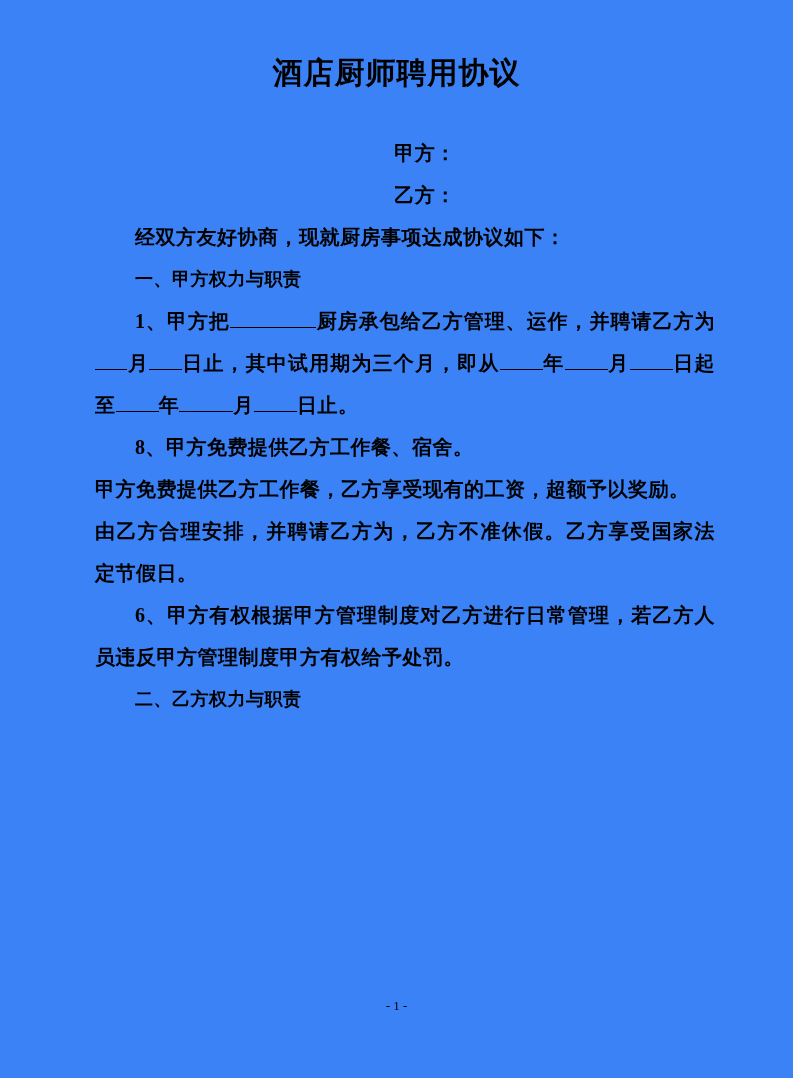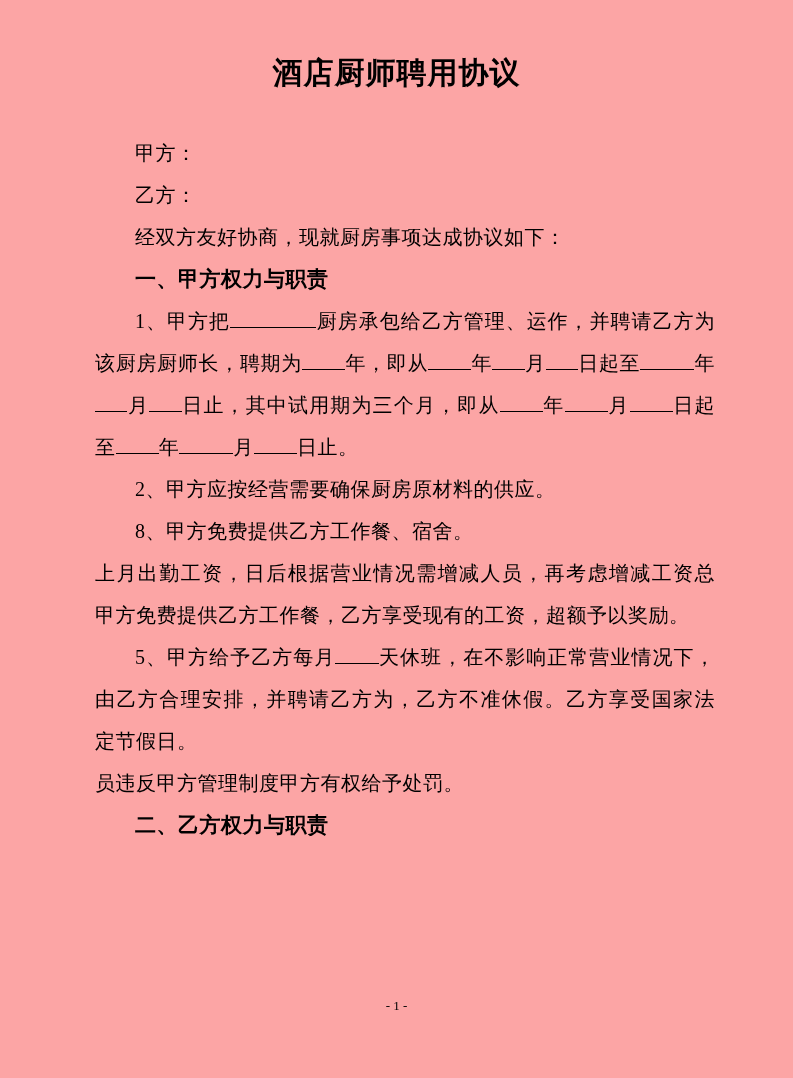--- a/index.html
+++ b/index.html
@@ -4,21 +4,21 @@
 <style>
   html, body {
     margin: 0;
     padding: 0;
     background: #ffffff;
   }
   .page {
     position: relative;
     width: 793px;
     height: 1078px;
-    background: #fca5a5;
+    background: #3b82f6;
     color: #000000;
     font-family: "Liberation Serif", "DejaVu Serif", serif;
     overflow: hidden;
     box-sizing: border-box;
   }
   .doc-title {
     margin: 0;
     padding-top: 52px;
     height: 42px;
     line-height: 42px;
@@ -34,36 +34,38 @@
     left: 95px;
     width: 620px;
   }
   .line {
     height: 42px;
     line-height: 42px;
     font-size: 20px;
     text-align: left;
     white-space: nowrap;
     letter-spacing: 0.5px;
+    font-weight: bold;
   }
   .line.fill {
     white-space: normal;
     text-align: justify;
     text-align-last: justify;
     text-justify: inter-character;
   }
   .line.indent {
     padding-left: 40px;
   }
   .line.bold {
-    font-weight: normal;
+    font-weight: bold;
+    text-align: center;
   }
   .line.heading {
     font-weight: bold;
-    font-size: 21px;
+    font-size: 18px;
     font-family: "Liberation Sans", "DejaVu Sans", sans-serif;
   }
   .blank {
     display: inline-block;
     height: 2px;
     border-bottom: 1.5px solid #000000;
   }
   .page-number {
     position: absolute;
     top: 998px;
@@ -78,27 +80,24 @@
 <body>
 
 <div class="page">
   <h1 class="doc-title">酒店厨师聘用协议</h1>
   <div class="doc-body">
       <div class="line indent bold"><span>甲方：</span></div>
       <div class="line indent bold"><span>乙方：</span></div>
       <div class="line indent"><span>经双方友好协商，现就厨房事项达成协议如下：</span></div>
       <div class="line indent heading"><span>一、甲方权力与职责</span></div>
       <div class="line indent fill"><span>1、甲方把</span><span class="blank" style="width: 4.32em;"></span><span>厨房承包给乙方管理、运作，并聘请乙方为</span></div>
-      <div class="line fill"><span>该厨房厨师长，聘期为</span><span class="blank" style="width: 2.16em;"></span><span>年，即从</span><span class="blank" style="width: 2.16em;"></span><span>年</span><span class="blank" style="width: 1.62em;"></span><span>月</span><span class="blank" style="width: 1.62em;"></span><span>日起至</span><span class="blank" style="width: 2.7em;"></span><span>年</span></div>
       <div class="line fill"><span class="blank" style="width: 1.62em;"></span><span>月</span><span class="blank" style="width: 1.62em;"></span><span>日止，其中试用期为三个月，即从</span><span class="blank" style="width: 2.16em;"></span><span>年</span><span class="blank" style="width: 2.16em;"></span><span>月</span><span class="blank" style="width: 2.16em;"></span><span>日起</span></div>
       <div class="line"><span>至</span><span class="blank" style="width: 2.16em;"></span><span>年</span><span class="blank" style="width: 2.7em;"></span><span>月</span><span class="blank" style="width: 2.16em;"></span><span>日止。</span></div>
-      <div class="line indent"><span>2、甲方应按经营需要确保厨房原材料的供应。</span></div>
       <div class="line indent"><span>8、甲方免费提供乙方工作餐、宿舍。</span></div>
-      <div class="line fill"><span>上月出勤工资，日后根据营业情况需增减人员，再考虑增减工资总</span></div>
       <div class="line"><span>甲方免费提供乙方工作餐，乙方享受现有的工资，超额予以奖励。</span></div>
-      <div class="line indent fill"><span>5、甲方给予乙方每月</span><span class="blank" style="width: 2.16em;"></span><span>天休班，在不影响正常营业情况下，</span></div>
       <div class="line fill"><span>由乙方合理安排，并聘请乙方为，乙方不准休假。乙方享受国家法</span></div>
       <div class="line"><span>定节假日。</span></div>
+      <div class="line indent fill"><span>6、甲方有权根据甲方管理制度对乙方进行日常管理，若乙方人</span></div>
       <div class="line"><span>员违反甲方管理制度甲方有权给予处罚。</span></div>
       <div class="line indent heading"><span>二、乙方权力与职责</span></div>
     </div>
   <div class="page-number">- 1 -</div>
 </div>
 
 </body></html>

